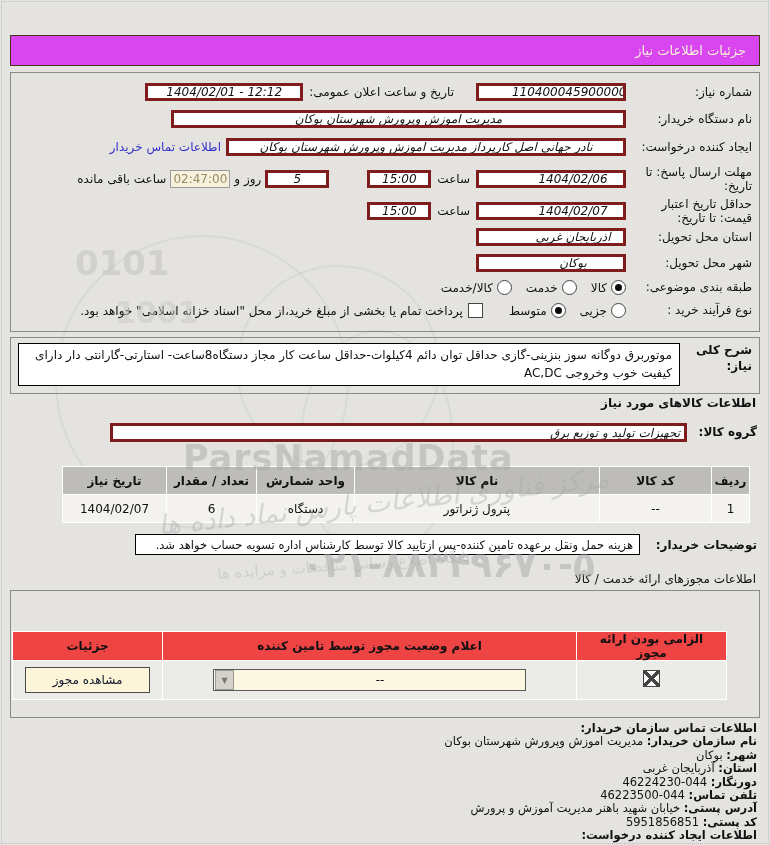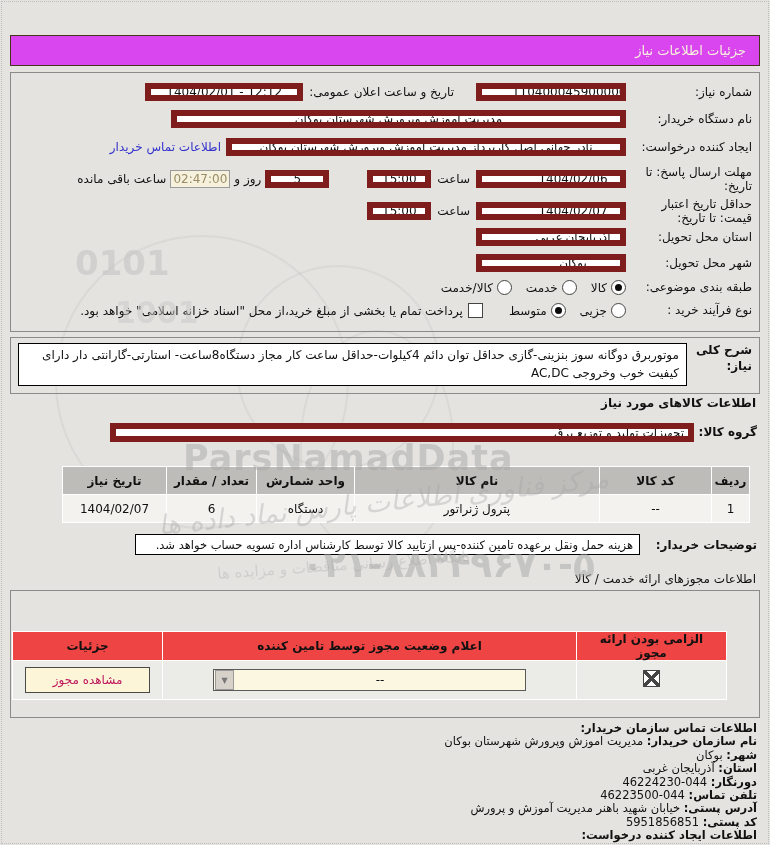--- a/index.html
+++ b/index.html
@@ -11,42 +11,42 @@
             border:1px solid #45351a;color:#f7efdd;display:flex;align-items:center;
             padding-right:13px;font-size:13px;}
   
   .box{position:absolute;border:1px solid #8a8a8a;background:transparent;}
   .box1{top:72px;right:10px;left:10px;height:258px;}
   .box2{top:337px;right:10px;left:10px;height:55px;}
   .box3{top:590px;right:10px;left:10px;height:126px;}
   .row{position:absolute;right:7px;left:7px;display:flex;align-items:center;}
   .lblcol{width:122px;flex:none;padding-left:4px;line-height:1.2;}
   .lbl{white-space:nowrap;}
-  .input{display:inline-flex;align-items:center;background:#fff;border:6px solid #7f1d1d;
-         height:18px;box-sizing:border-box;padding:0 4px;overflow:hidden;white-space:nowrap;}
+  .input{display:inline-flex;align-items:center;background:#fff;border:3px solid #7f1d1d;
+         height:18px;box-sizing:border-box;padding:0 4px;overflow:hidden;white-space:nowrap;font-style:italic;}
   .center{justify-content:center;}
   .ltr{direction:ltr;unicode-bidi:embed;}
   .w150{width:150px;flex:none;padding-left:48px;} .w158{width:158px;flex:none;} .w455{width:455px;flex:none;}
   .w400{width:400px;flex:none;} .w64{width:64px;flex:none;}
   .link{color:#3333cc;margin-right:5px;cursor:pointer;white-space:nowrap;text-align:center;}
   .timeleft{display:inline-flex;align-items:center;justify-content:center;width:60px;height:18px;
             box-sizing:border-box;background:#f6f1dd;border:1px solid #9a9a9a;color:#9a8c64;}
   .sp6{margin-right:6px;} .sp4{margin-right:4px;} .sp22{margin-right:22px;} .sp38{margin-right:38px;}
   
   .radio{width:13px;height:13px;border:1px solid #444;border-radius:50%;background:#fff;
          flex:none;position:relative;margin-left:4px;}
   .radio.checked::after{content:"";position:absolute;inset:3px;border-radius:50%;background:#0a0a0a;}
   .opt{margin-right:14px;display:inline-flex;align-items:center;}
   .cbox{width:13px;height:13px;border:1px solid #444;background:#fff;flex:none;margin-left:5px;}
   .cbox.checked{background-image:
      linear-gradient(45deg,transparent 43%,#444 43%,#444 57%,transparent 57%),
      linear-gradient(-45deg,transparent 43%,#444 43%,#444 57%,transparent 57%);}
   .bigcbox{width:15px;height:15px;}
   
-  .desclbl{width:62px;flex:none;font-weight:bold;line-height:1.3;padding-left:3px;}
+  .desclbl{width:62px;flex:none;font-weight:bold;line-height:1.3;padding-left:10px;}
   .descbox{flex:1;height:43px;box-sizing:border-box;background:#fff;border:1px solid #000;
            padding:2px 7px;line-height:18px;text-align:right;overflow:hidden;}
   .sechdr{position:absolute;right:14px;font-weight:bold;}
   .sechdr2{position:absolute;right:14px;}
   
   .gtable{position:absolute;top:466px;right:20px;width:687px;border:1px solid #aaa;
           border-collapse:collapse;table-layout:fixed;font-size:12px;}
   .gtable th{background:#bdbcb8;font-weight:bold;height:27px;border:1px solid #fff;padding:0 2px;}
   .gtable td{background:#f3f2ef;height:27px;text-align:center;border:1px solid #fff;padding:0 2px;}
   
@@ -56,21 +56,21 @@
   
   .ptable{position:absolute;top:40px;right:32px;width:714px;border-collapse:collapse;table-layout:fixed;}
   .ptable th{background:#ef4444;font-weight:bold;height:27px;border:1px solid #fff;padding:0 10px;}
   .ptable td{background:#ebebe8;height:36px;text-align:center;border:1px solid #fff;vertical-align:middle;}
   .dropdown{display:inline-flex;align-items:center;width:313px;height:22px;box-sizing:border-box;
             background:#fbf7e1;border:1px solid #5a5a5a;margin:0 auto;direction:rtl;}
   .dropdown .val{flex:1;text-align:center;}
   .droparrow{width:17px;height:18px;flex:none;background:#d6d2ca;border:1px solid #9a9a9a;
              display:flex;align-items:center;justify-content:center;font-size:8px;color:#777;margin:1px;}
   .permitbtn{display:inline-flex;align-items:center;justify-content:center;width:123px;height:24px;
-             background:#fcf5d8;border:1px solid #4a4a4a;color:#be185d;cursor:pointer;}
+             background:#fcf5d8;border:1px solid #4a4a4a;color:#0f172a;cursor:pointer;}
   
   .contact{position:absolute;top:722px;right:13px;left:13px;font-size:11.5px;line-height:13.4px;}
   .contact b{font-weight:bold;}
   
   .wm{position:absolute;color:#a8a8a8;pointer-events:none;z-index:5;}
   .wm-brand{top:438px;left:183px;font-size:35px;font-weight:bold;opacity:.5;letter-spacing:1px;}
   .wm-phone{top:544px;right:175px;font-size:36px;font-weight:bold;opacity:.5;}
   .wm-callig{top:486px;right:160px;font-size:27px;opacity:.4;transform:rotate(-6deg);font-style:italic;}
   .wm-site{top:556px;right:300px;font-size:15px;opacity:.35;transform:rotate(-4deg);}
   .wm-d1{top:243px;right:70px;font-size:34px;font-weight:bold;opacity:.55;color:#c2c2c2;}

